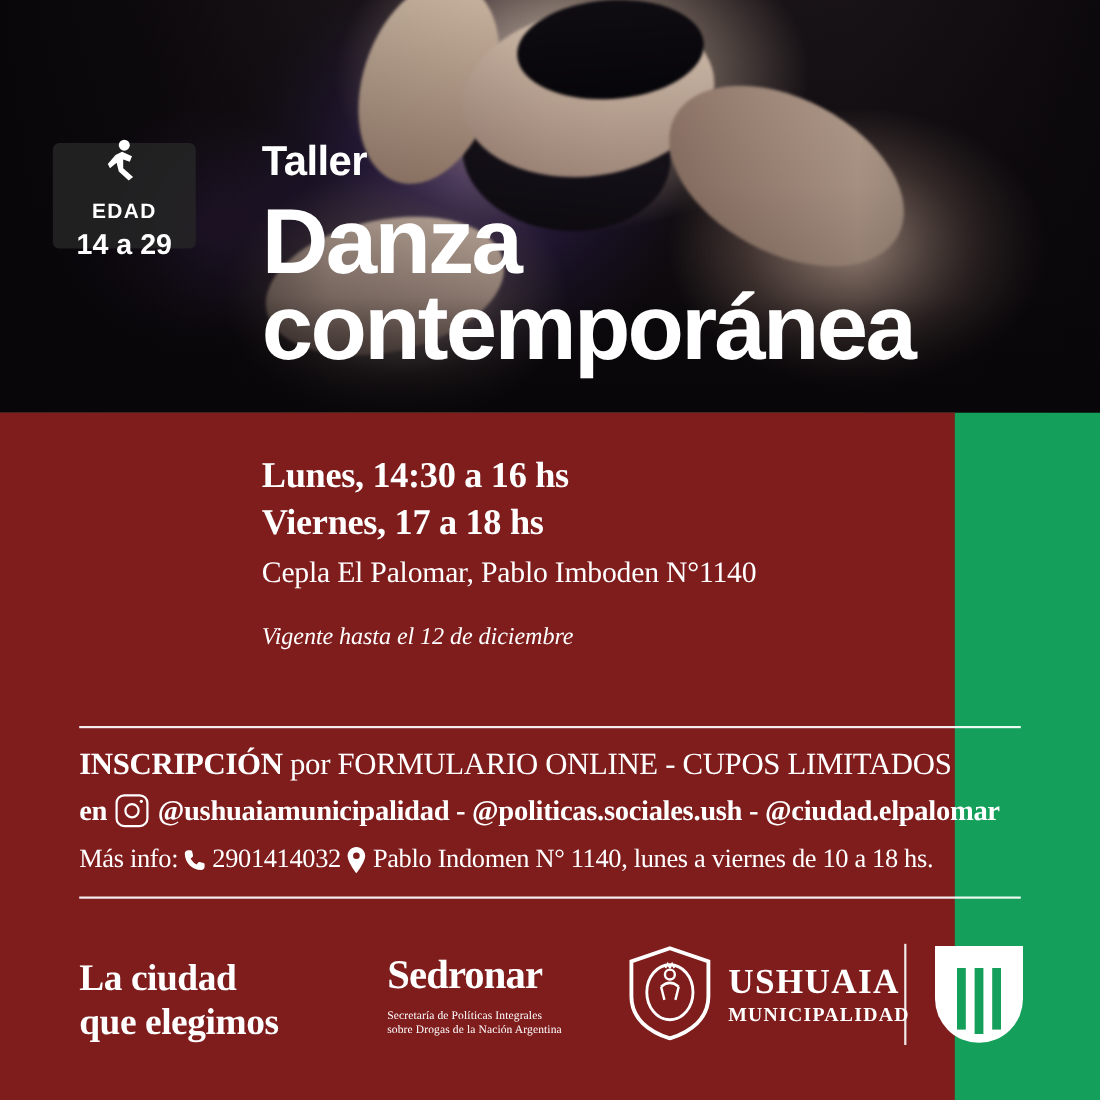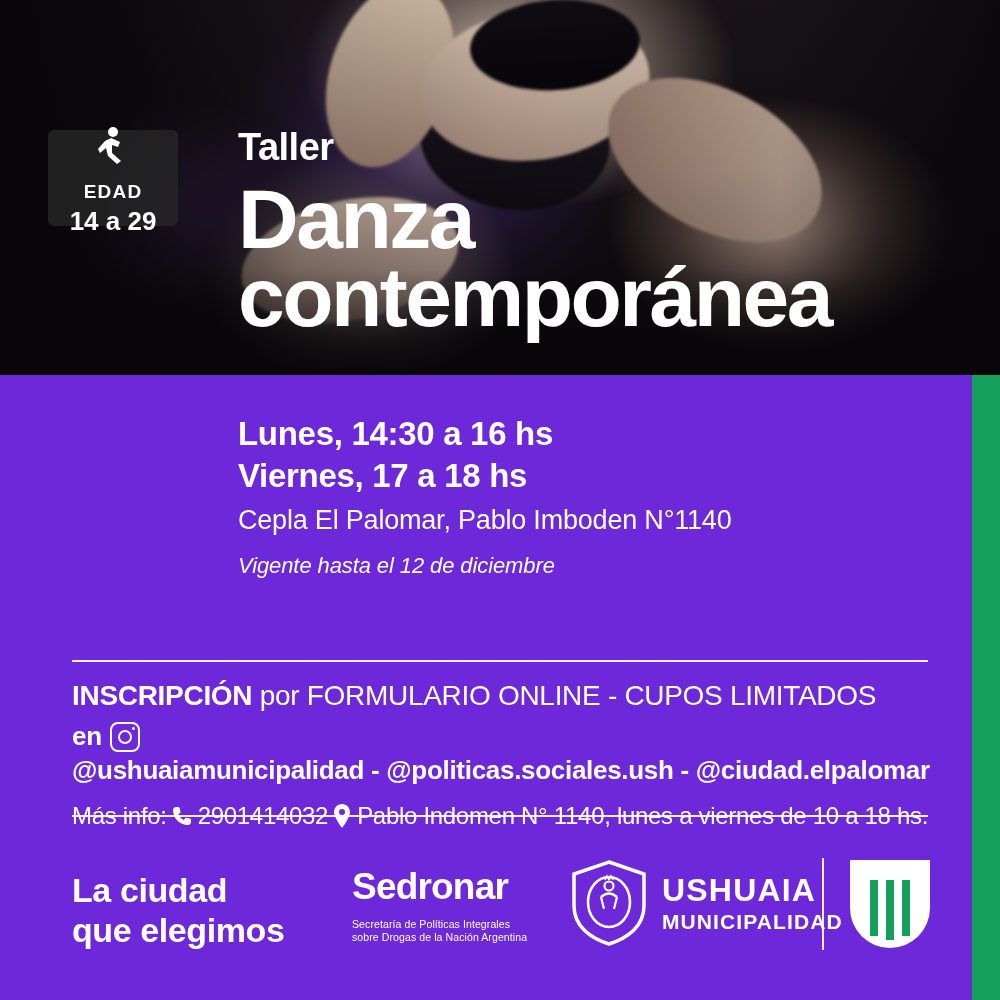--- a/index.html
+++ b/index.html
@@ -103,23 +103,24 @@
     font-size: 84px;
     font-weight: bold;
     letter-spacing: -2.5px;
     line-height: 0.93;
   }
 
   
   .green {
     position: absolute;
     left: 0; top: 375px;
-    width: 972px; height: 625px;
-    background: #6d28d9;
+    width: 868px; height: 625px;
+    background: #7f1d1d;
     color: #ffffff;
+    font-family: Liberation Serif, serif;
   }
 
   .schedule {
     position: absolute;
     left: 238px; top: 38px;
     width: 720px;
   }
   .sched-line {
     font-size: 33px;
     font-weight: bold;
@@ -128,21 +129,21 @@
   }
   .venue {
     font-size: 27px;
     line-height: 1.35;
     margin-top: 6px;
     letter-spacing: -0.2px;
   }
   .valid {
     font-size: 22px;
     font-style: italic;
-    margin-top: 14px;
+    margin-top: 26px;
     letter-spacing: -0.1px;
   }
 
   .rule {
     position: absolute;
     left: 72px;
     width: 856px;
     height: 2px;
     background: rgba(255,255,255,0.92);
   }
@@ -250,21 +251,21 @@
     flex: 0 0 auto;
   }
   .ushuaia-text { margin-left: 14px; }
   .ushuaia-name {
     font-size: 32px;
     font-weight: bold;
     letter-spacing: 1.2px;
     line-height: 1;
   }
   .ushuaia-sub {
-    font-size: 21px;
+    font-size: 18px;
     font-weight: bold;
     letter-spacing: 1.1px;
     line-height: 1;
     margin-top: 5px;
   }
   .divider-v {
     position: absolute;
     left: 822px; top: 18px;
     width: 2px; height: 92px;
     background: rgba(255,255,255,0.9);

